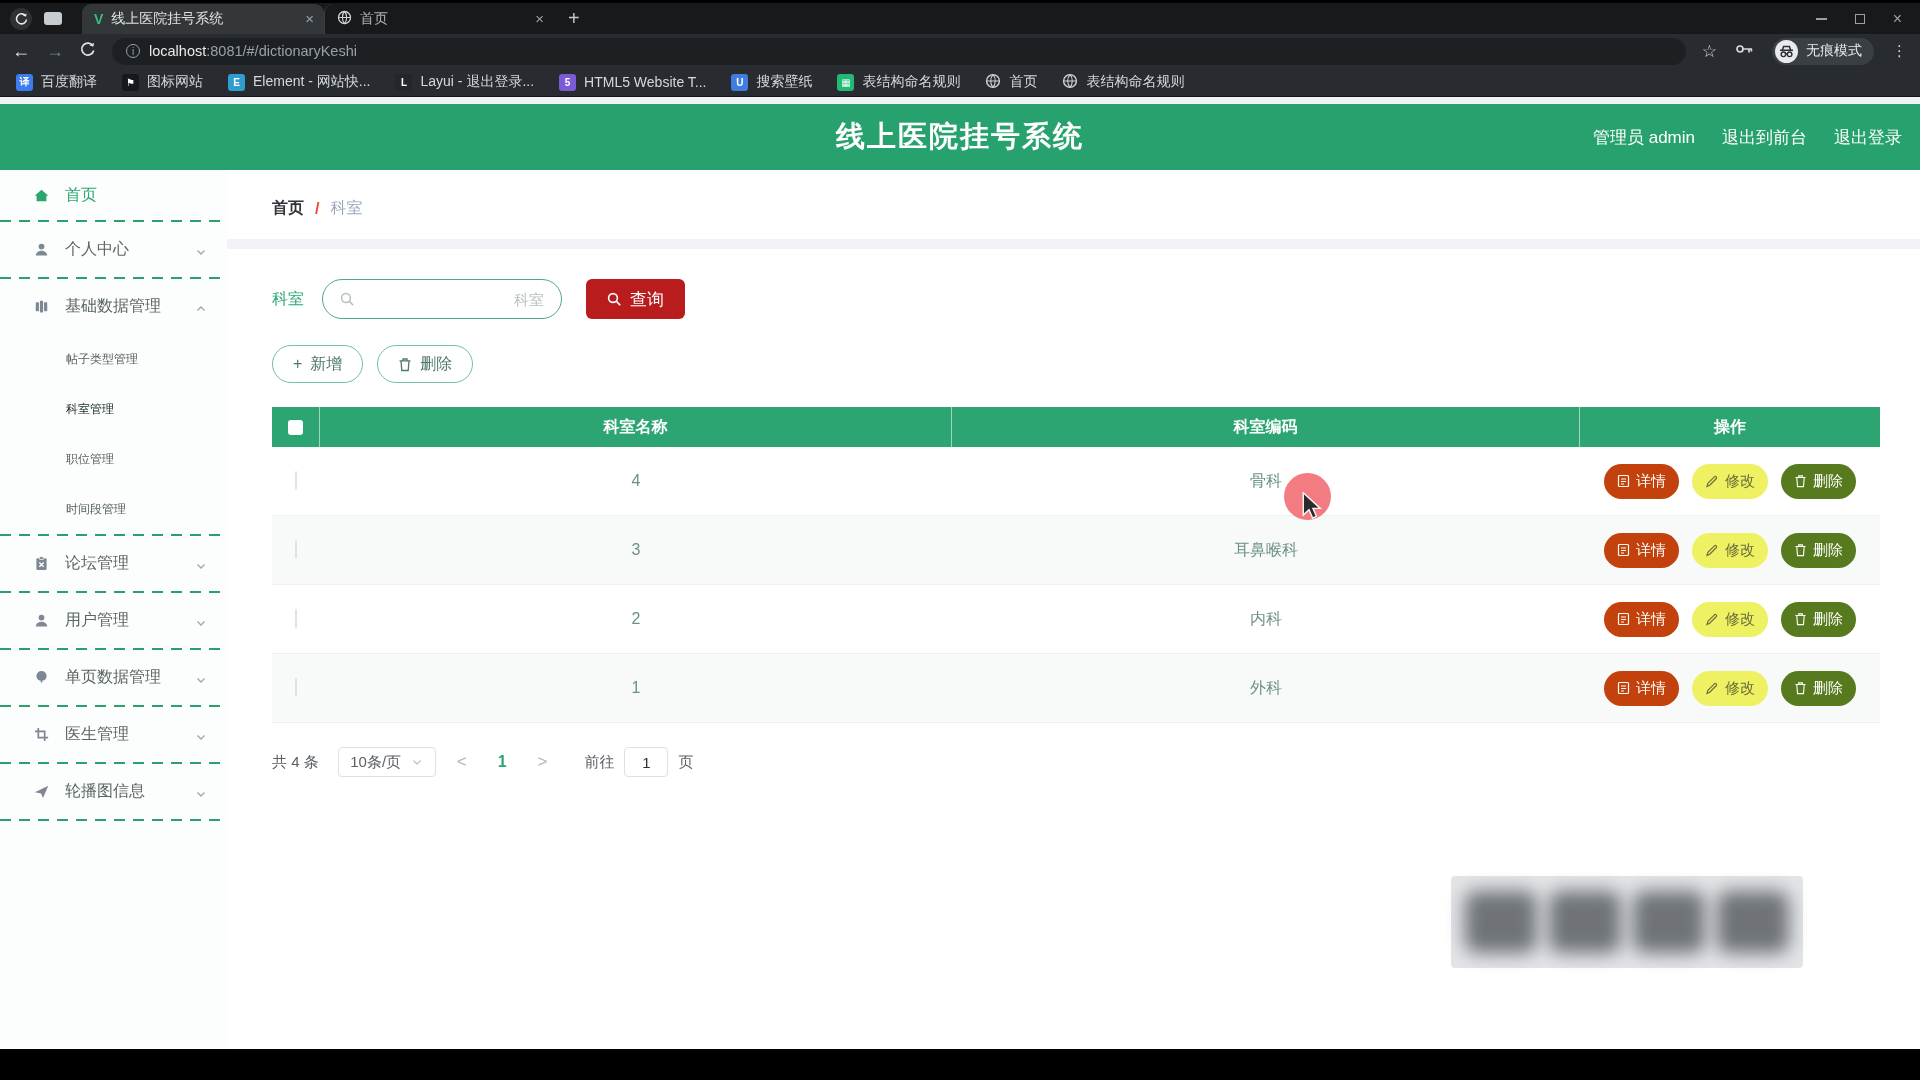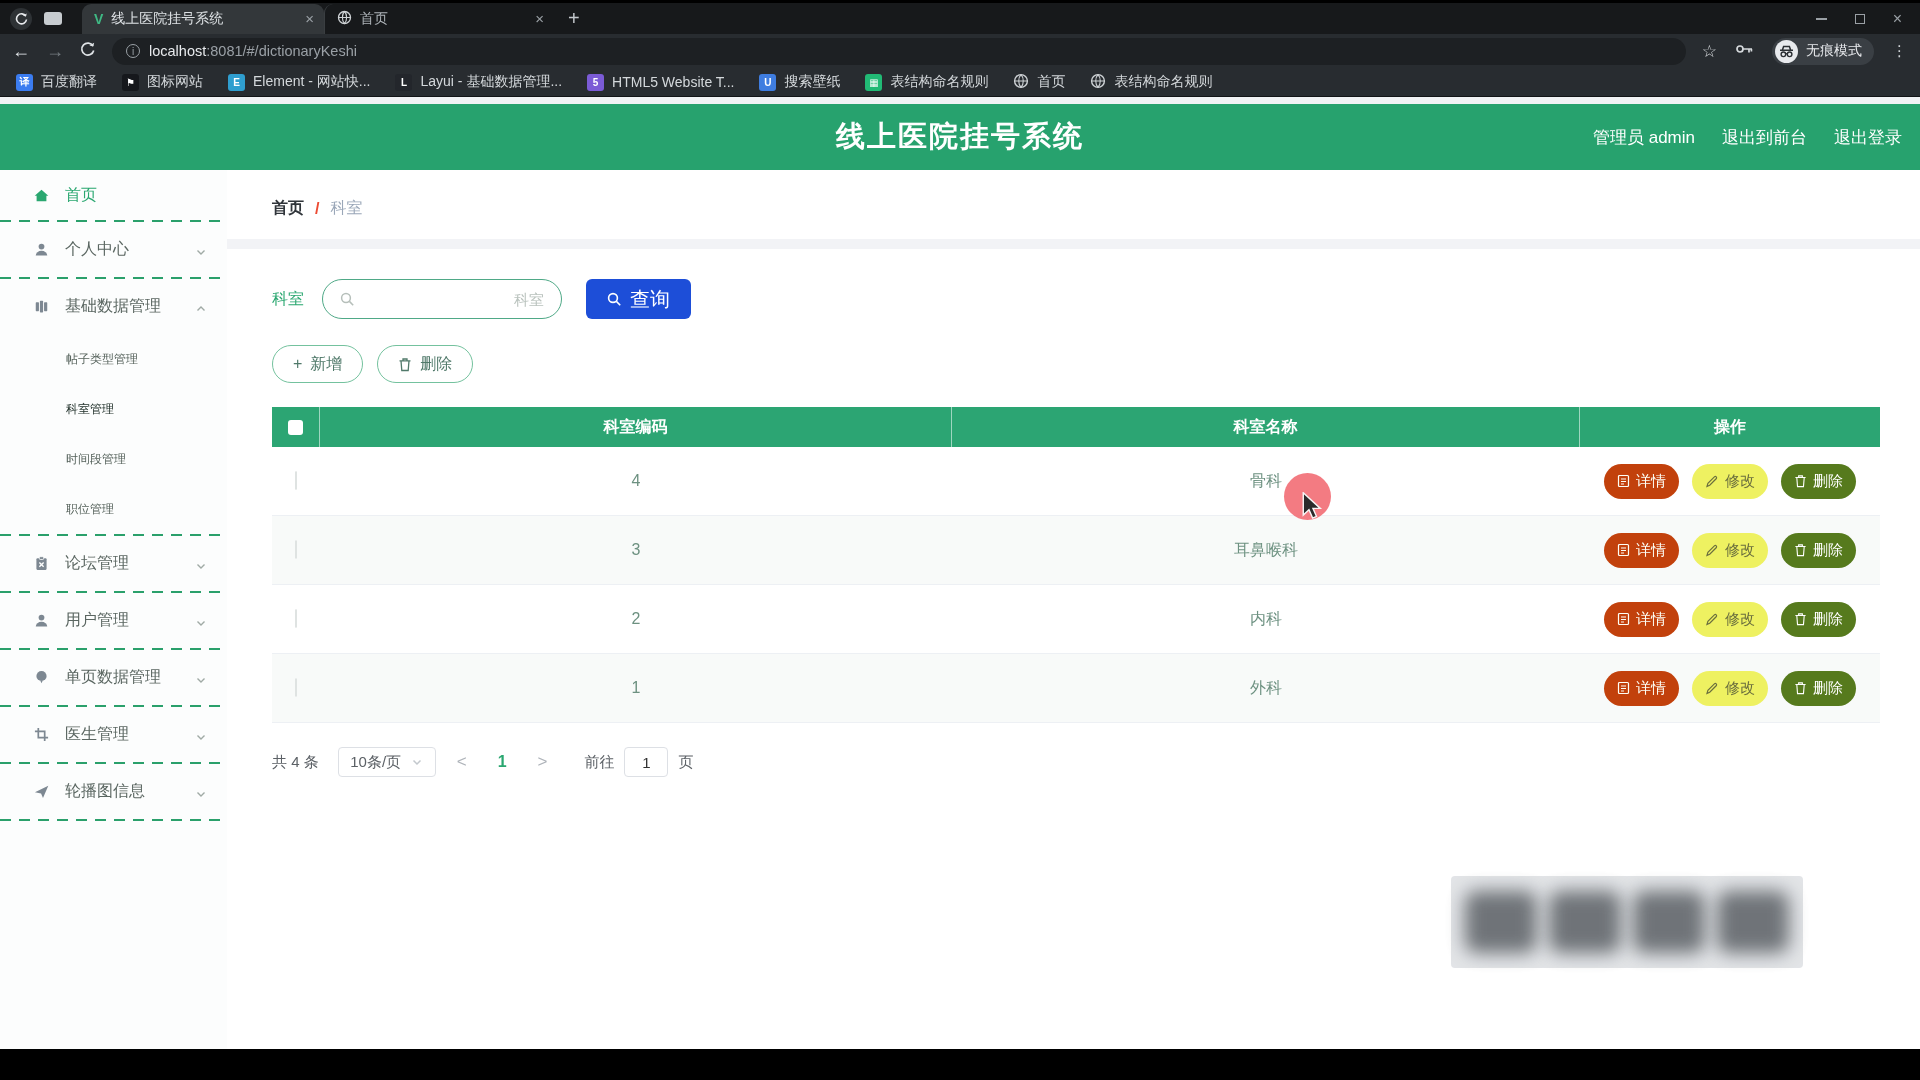--- a/index.html
+++ b/index.html
@@ -66,21 +66,21 @@
 .bc-sep { color:#ec4b33; font-weight:bold; }
 .bc-cur { color:#9aa7b8; }
 .main-strip { height:10px; background:#f2f3f6; margin:0 -40px 0 -45px; }
 
 .search-row { margin-top:30px; display:flex; align-items:center; gap:18px; }
 .search-label { color:#2aa770; font-size:16px; }
 .search-pill { width:240px; height:40px; border:1px solid #4fa987; border-radius:20px; background:#fff; display:flex; align-items:center; padding:0 17px; gap:8px; }
 .search-pill svg { color:#b6bfba; flex:none; }
 .search-pill input { border:0; outline:0; flex:1; min-width:0; font-size:15px; color:#333; text-align:right; background:transparent; }
 .search-pill input::placeholder { color:#b9c2bd; }
-.query-btn { height:40px; background:#1d4ed8; color:#fff; border:0; border-radius:6px; display:flex; align-items:center; gap:8px; padding:0 21px; font-size:20px; margin-left:6px; }
+.query-btn { height:40px; background:#b91c1c; color:#fff; border:0; border-radius:6px; display:flex; align-items:center; gap:8px; padding:0 21px; font-size:17px; margin-left:6px; }
 
 .action-row { margin-top:26px; display:flex; gap:14px; }
 .pill-btn { height:38px; border:1px solid #74c29e; border-radius:19px; background:#fff; color:#50796a; display:flex; align-items:center; gap:8px; padding:0 20px; font-size:16px; }
 
 .dtable { margin-top:24px; width:1608px; }
 .t-head { display:grid; grid-template-columns:48px 632px 628px 300px; background:#2ca573; height:40px; }
 .t-head .hcell { display:flex; align-items:center; justify-content:center; color:#fff; font-size:16px; font-weight:bold; border-right:1px solid rgba(255,255,255,.55); }
 .t-head .hcell:last-child { border-right:0; }
 .head-cb { width:15px; height:15px; background:#fff; border-radius:3px; }
 .t-row { display:grid; grid-template-columns:48px 632px 628px 300px; height:69px; align-items:center; border-bottom:1px solid #edf0f4; font-size:16px; color:#6d9181; }
@@ -184,21 +184,21 @@
       <div class="bm">
         <span class="bm-ico" style="background: rgb(22, 24, 28);">⚑</span>
         <span>图标网站</span>
       </div>
       <div class="bm">
         <span class="bm-ico" style="background: rgb(47, 158, 207);">E</span>
         <span>Element - 网站快...</span>
       </div>
       <div class="bm">
         <span class="bm-ico" style="background: rgb(35, 38, 43);">L</span>
-        <span>Layui - 基础数据管理...</span>
+        <span>Layui - 退出登录...</span>
       </div>
       <div class="bm">
         <span class="bm-ico" style="background: rgb(123, 91, 214);">5</span>
         <span>HTML5 Website T...</span>
       </div>
       <div class="bm">
         <span class="bm-ico" style="background: rgb(63, 125, 224);">U</span>
         <span>搜索壁纸</span>
       </div>
       <div class="bm">
@@ -258,22 +258,22 @@
               <rect x="6.5" y="2.6" width="3" height="11" rx="0.6" fill="currentColor"></rect>
               <rect x="10.4" y="4" width="3" height="8.4" rx="0.6" fill="currentColor"></rect>
             </svg></span>
           <span>基础数据管理</span>
           <span class="chev"><svg class="chev" width="12" height="12" viewBox="0 0 12 12">
               <path d="M2.5 7.5 L6 4 L9.5 7.5" fill="none" stroke="currentColor" stroke-width="1.4"></path>
             </svg></span>
         </div>
         <div class="side-sub">帖子类型管理</div>
         <div class="side-sub active">科室管理</div>
+        <div class="side-sub">职位管理</div>
         <div class="side-sub">时间段管理</div>
-        <div class="side-sub">职位管理</div>
         <div class="sdivider"></div>
         <div class="side-item">
           <span class="s-ico"><svg width="17" height="17" viewBox="0 0 16 16">
               <rect x="3.2" y="3" width="9.6" height="11" rx="1" fill="currentColor"></rect>
               <rect x="6" y="1.6" width="4" height="2.6" rx="0.8" fill="currentColor" stroke="#fcfdfd" stroke-width="0.8"></rect>
               <path d="M6 7 L10 11 M10 7 L6 11" stroke="#fcfdfd" stroke-width="1.3"></path>
             </svg></span>
           <span>论坛管理</span>
           <span class="chev"><svg class="chev" width="12" height="12" viewBox="0 0 12 12">
               <path d="M2.5 4.5 L6 8 L9.5 4.5" fill="none" stroke="currentColor" stroke-width="1.4"></path>
@@ -361,22 +361,22 @@
             </svg>
           <span>删除</span>
         </button>
       </div>
 
       <div class="dtable">
         <div class="t-head">
           <div class="hcell">
               <span class="head-cb"></span>
             </div>
+          <div class="hcell">科室名称</div>
           <div class="hcell">科室编码</div>
-          <div class="hcell">科室名称</div>
           <div class="hcell">操作</div>
         </div>
         <div id="table-body">
             <div class="t-row">
               <div class="cell"><span class="row-cb"></span></div>
               <div class="cell">4</div>
               <div class="cell">骨科</div>
               <div class="acts">
                 <button class="act detail">
                   <span style="display: flex;">

